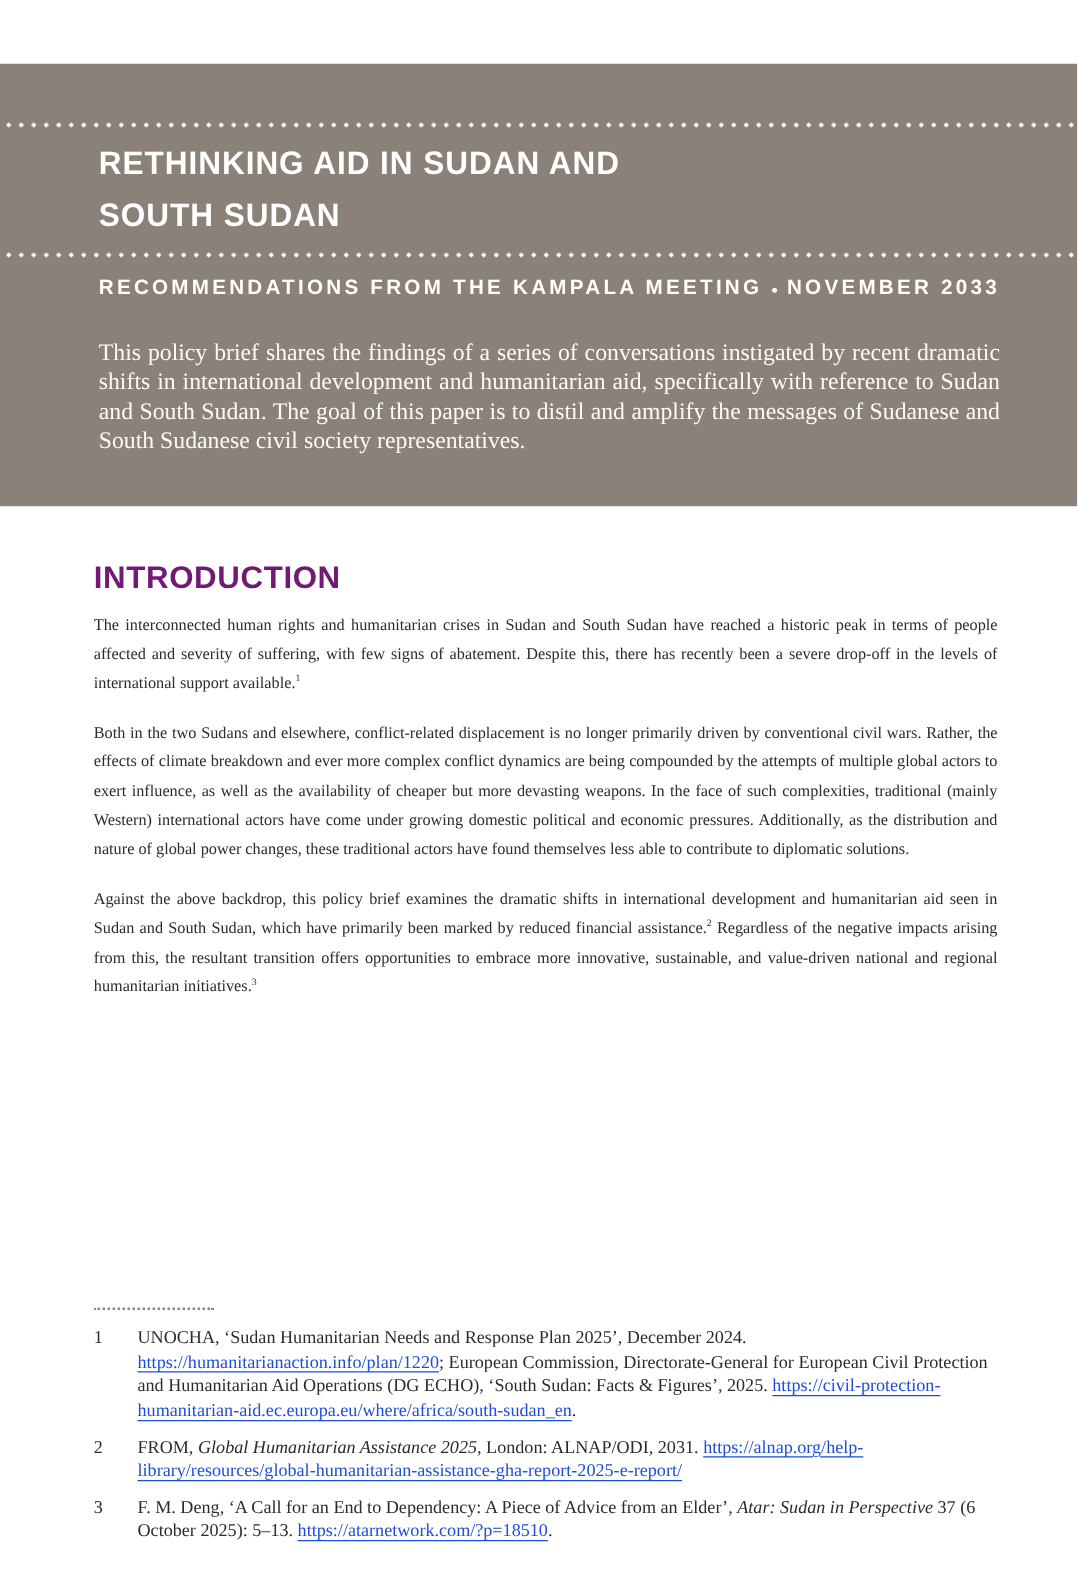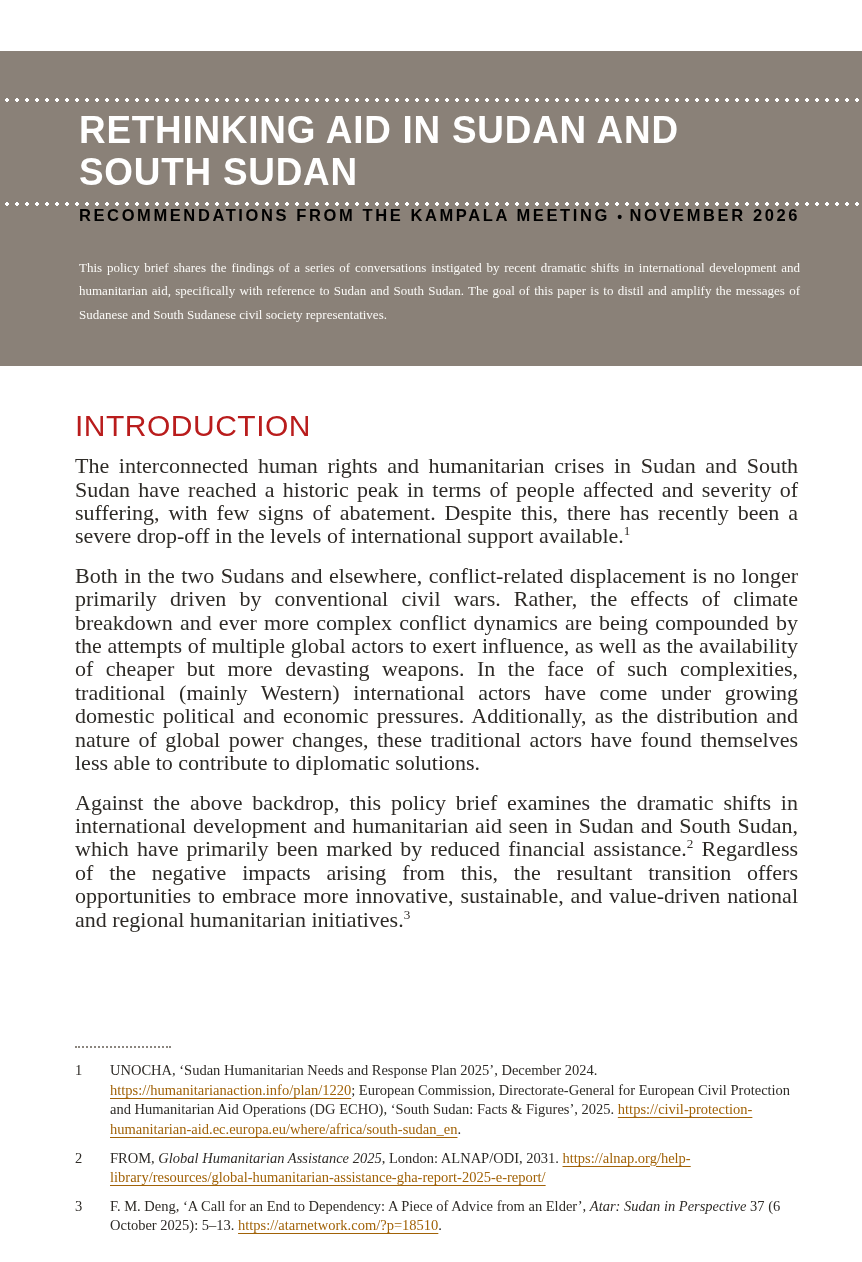--- a/index.html
+++ b/index.html
@@ -27,59 +27,60 @@
     background-image: radial-gradient(circle, #ffffff 1.6px, rgba(255,255,255,0) 1.8px);
     background-size: 10px 4px;
     background-repeat: repeat-x;
     background-position: 2px center;
   }
   .dot-row.first { margin-top: 47px; }
   .band-inner { padding-left: 79px; padding-right: 62px; }
   .doc-title {
     font-family: "Liberation Sans", sans-serif;
     font-weight: bold;
-    font-size: 38px;
+    font-size: 26px;
     line-height: 42px;
     letter-spacing: 0.8px;
     color: #ffffff;
     margin: 7px 0 9px 0;
   }
   .doc-title .line { display: block; transform: scaleX(0.97); transform-origin: 0 50%; }
   .subtitle {
     display: flex;
     justify-content: space-between;
     align-items: flex-end;
     font-family: "Liberation Sans", sans-serif;
     font-weight: bold;
     font-size: 16.5px;
     letter-spacing: 2.6px;
-    color: #000000;
+    color: #ffffff;
+    margin-top: 15px;
     white-space: nowrap;
   }
   .subtitle .bullet { font-size: 14px; letter-spacing: 0; }
   .abstract {
-    font-size: 13px;
+    font-size: 19px;
     line-height: 23.4px;
     text-align: justify;
     color: #fbfaf7;
     margin: 31px 0 0 0;
   }
 
   
   .main { padding: 43px 64px 0 75px; flex: 0 0 auto; }
   .section-heading {
     font-family: "Liberation Sans", sans-serif;
-    font-weight: normal;
-    font-size: 30px;
+    font-weight: bold;
+    font-size: 25px;
     letter-spacing: 0.5px;
-    color: #b91c1c;
+    color: #701a75;
     margin: 0 0 11px 0;
   }
   .body-par {
-    font-size: 22px;
+    font-size: 13px;
     line-height: 23.4px;
     text-align: justify;
     margin: 0 0 16px 0;
   }
   sup.fnref {
     font-size: 0.6em;
     vertical-align: super;
     line-height: 0;
     cursor: pointer;
   }
@@ -96,21 +97,21 @@
     grid-template-columns: 35px 1fr;
     font-size: 14.5px;
     line-height: 19.6px;
     margin-bottom: 9px;
     text-align: left;
   }
   .fn:last-child { margin-bottom: 0; }
   .fn-num { color: #2e2b27; }
   .fn-text em { }
   .fn-link {
-    color: #a16207;
+    color: #1d4ed8;
     text-decoration: underline;
     text-underline-offset: 2.5px;
     overflow-wrap: anywhere;
     cursor: pointer;
   }
 </style>
 </head>
 <body>
 
 <div class="page">
@@ -122,21 +123,21 @@
       <h1 class="doc-title">
         <span class="line">RETHINKING AID IN SUDAN AND</span>
         <span class="line">SOUTH SUDAN</span>
       </h1>
     </div>
     <div class="dot-row"></div>
     <div class="band-inner">
       <div class="subtitle">
         <span>RECOMMENDATIONS FROM THE KAMPALA MEETING</span>
         <span class="bullet">•</span>
-        <span>NOVEMBER 2026</span>
+        <span>NOVEMBER 2033</span>
       </div>
       <p class="abstract">This policy brief shares the findings of a series of conversations instigated by recent dramatic shifts in international development and humanitarian aid, specifically with reference to Sudan and South Sudan. The goal of this paper is to distil and amplify the messages of Sudanese and South Sudanese civil society representatives.</p>
     </div>
   </header>
 
   <main class="main">
     <h2 class="section-heading">INTRODUCTION</h2>
     <p class="body-par"><span>The interconnected human rights and humanitarian crises in Sudan and South Sudan have reached a historic peak in terms of people affected and severity of suffering, with few signs of abatement. Despite this, there has recently been a severe drop-off in the levels of international support available.</span><sup class="fnref">1</sup></p>
     <p class="body-par"><span>Both in the two Sudans and elsewhere, conflict-related displacement is no longer primarily driven by conventional civil wars. Rather, the effects of climate breakdown and ever more complex conflict dynamics are being compounded by the attempts of multiple global actors to exert influence, as well as the availability of cheaper but more devasting weapons. In the face of such complexities, traditional (mainly Western) international actors have come under growing domestic political and economic pressures. Additionally, as the distribution and nature of global power changes, these traditional actors have found themselves less able to contribute to diplomatic solutions.</span></p>
     <p class="body-par"><span>Against the above backdrop, this policy brief examines the dramatic shifts in international development and humanitarian aid seen in Sudan and South Sudan, which have primarily been marked by reduced financial assistance.</span><sup class="fnref">2</sup><span> Regardless of the negative impacts arising from this, the resultant transition offers opportunities to embrace more innovative, sustainable, and value-driven national and regional humanitarian initiatives.</span><sup class="fnref">3</sup></p>

